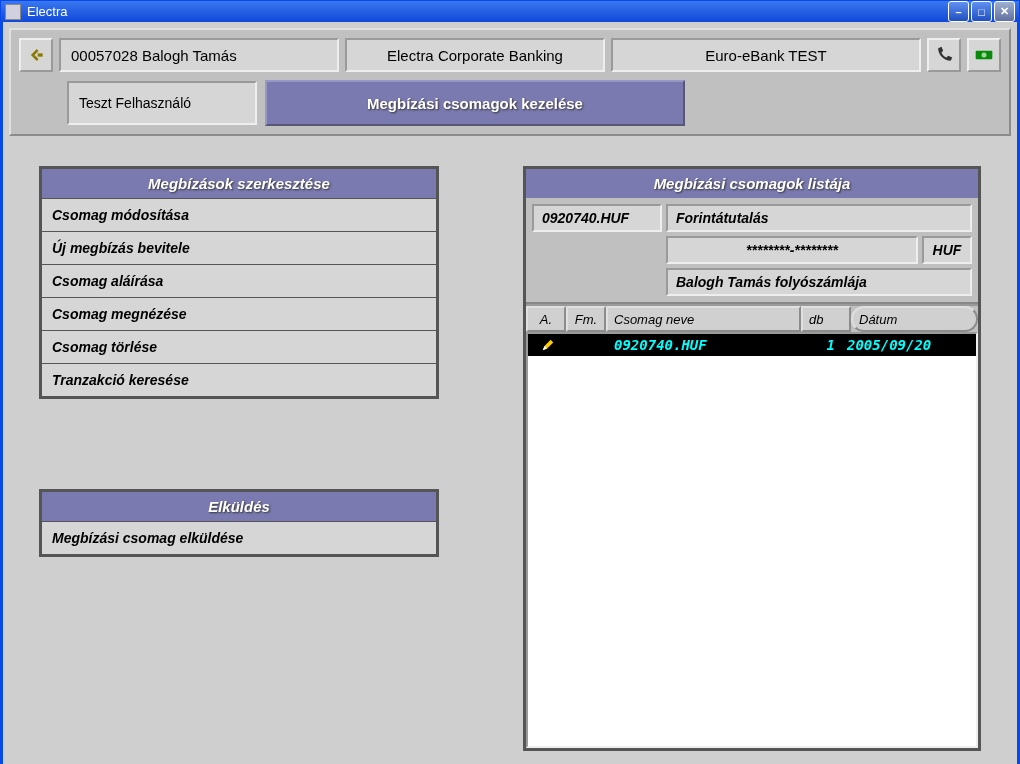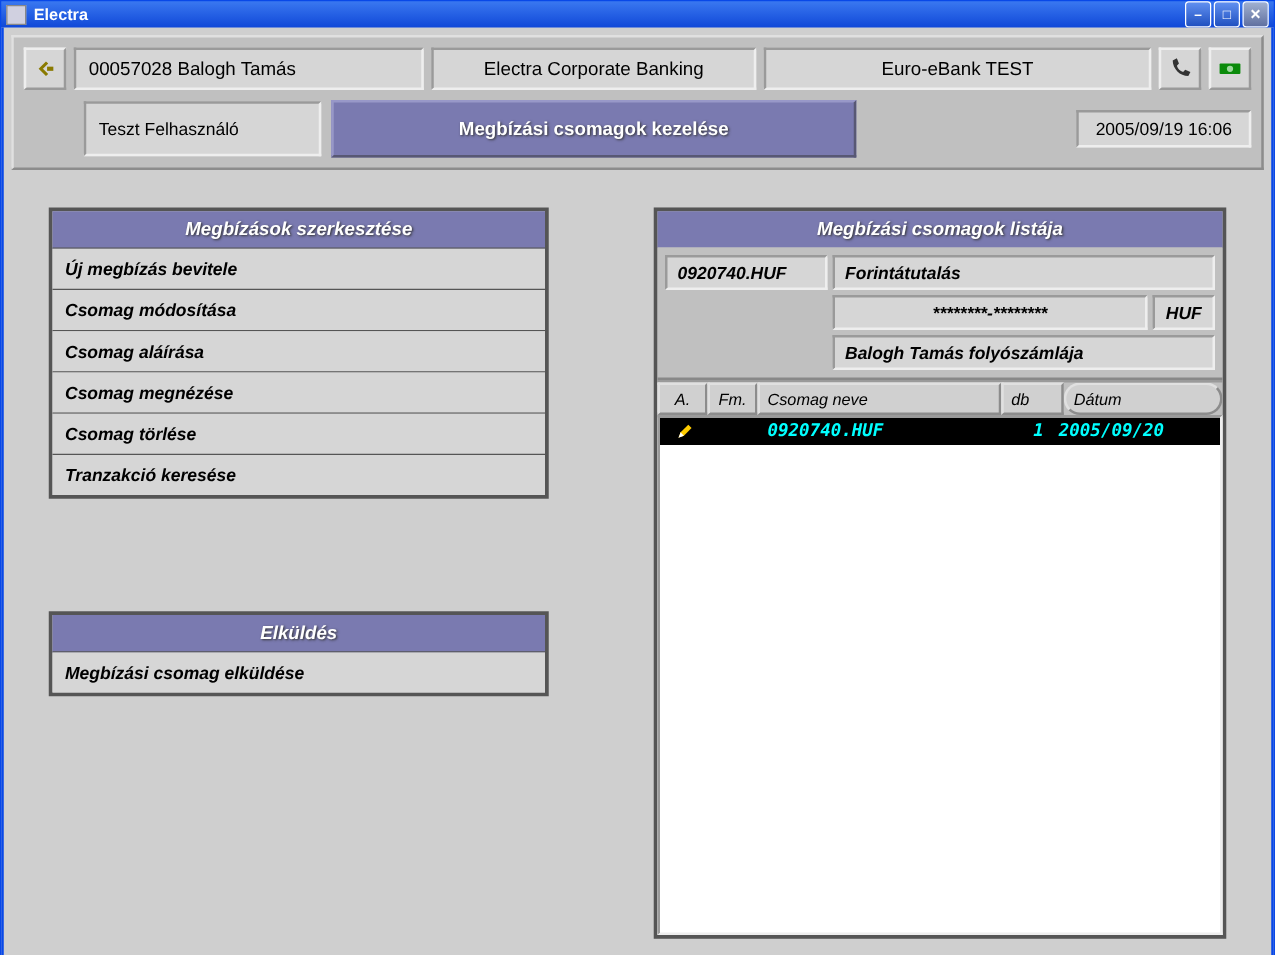--- a/index.html
+++ b/index.html
@@ -33,21 +33,21 @@
     gap: 6px;
   }
   .titlebar-icon {
     width: 16px;
     height: 16px;
     background: #d0d0e0;
     border: 1px solid #888;
   }
   .titlebar-text {
     color: #fff;
-    font-weight: bold;
+    font-weight: normal;
     font-size: 13px;
   }
   .window-controls {
     display: flex;
     gap: 2px;
   }
   .winbtn {
     width: 21px;
     height: 21px;
     background: linear-gradient(to bottom, #6090f0, #2050c0);
@@ -332,31 +332,30 @@
           <svg viewBox="0 0 24 24">
               <rect x="2" y="7" width="20" height="10" rx="1" fill="#0a8a0a"></rect>
               <circle cx="12" cy="12" r="3" fill="#9cd89c"></circle>
             </svg>
         </div>
       </div>
       <div class="toprow2">
         <div class="spacer40"></div>
         <div class="userbox">Teszt Felhasználó</div>
         <div class="pageheader">Megbízási csomagok kezelése</div>
-        <div class="datetime">2005/09/19 16:06</div>
       </div>
     </div>
 
     <div class="content">
       <div class="leftcol">
 
         <div class="panel">
           <div class="panel-header">Megbízások szerkesztése</div>
+          <div class="menuitem">Csomag módosítása</div>
           <div class="menuitem">Új megbízás bevitele</div>
-          <div class="menuitem">Csomag módosítása</div>
           <div class="menuitem">Csomag aláírása</div>
           <div class="menuitem">Csomag megnézése</div>
           <div class="menuitem">Csomag törlése</div>
           <div class="menuitem">Tranzakció keresése</div>
         </div>
 
         <div class="leftstack">
           <div class="panel">
             <div class="panel-header">Elküldés</div>
             <div class="menuitem">Megbízási csomag elküldése</div>

